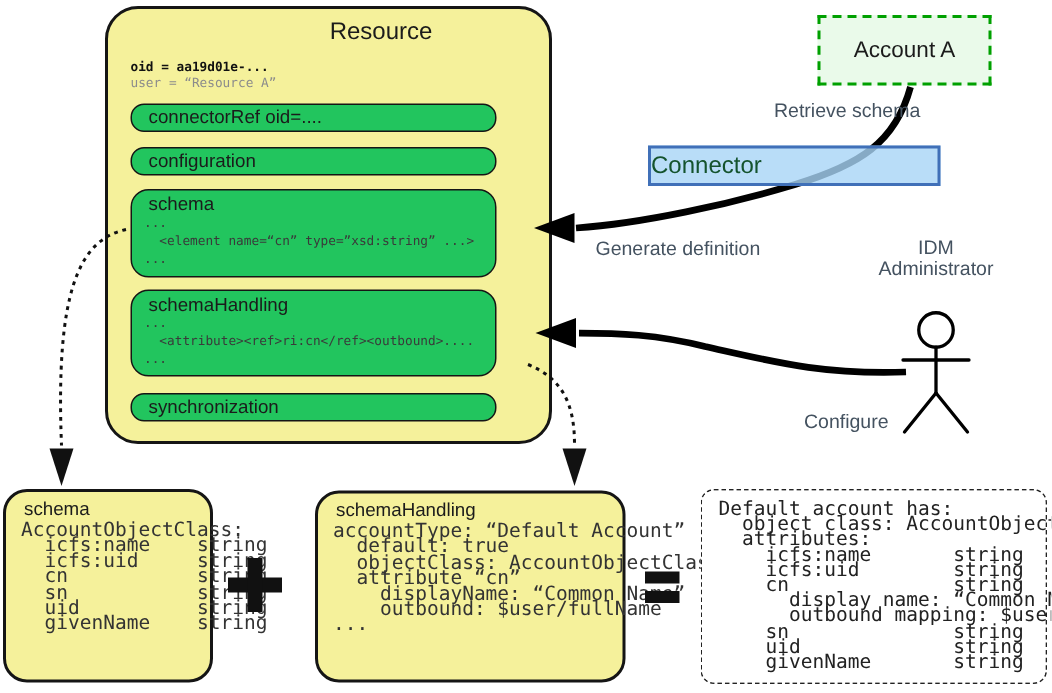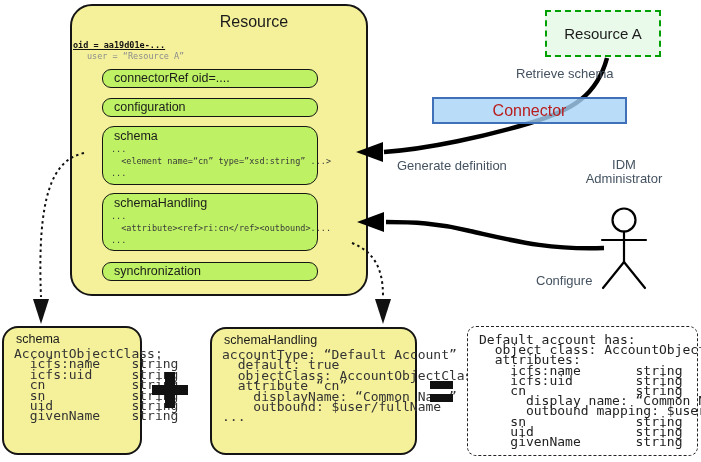--- a/index.html
+++ b/index.html
@@ -3,40 +3,40 @@
 <meta charset="utf-8">
 <style>
   * { margin:0; padding:0; box-sizing:border-box; }
   html,body { background:#ffffff; }
   body { font-family:"Liberation Sans", sans-serif; }
   .stage { position:relative; width:701px; height:462px; background:#fff; overflow:hidden; }
 
   
   .ybox { position:absolute; background:#f5f19b; border:2px solid #151515; }
   #resource-box { left:70px; top:4px; width:298px; height:292px; border-radius:22px; z-index:1; }
-  .inner-box { position:absolute; left:30px; width:216px; background:#bef264; border:1.6px solid #151515; border-radius:9px; z-index:2; }
+  .inner-box { position:absolute; left:15px; width:244px; background:#22c55e; border:1.6px solid #151515; border-radius:9px; z-index:2; }
   .inner-box.tall { border-radius:12px; }
 
   .res-title { position:absolute; top:7px; left:0; width:100%; text-align:center; font-size:16px; color:#1b1b1b;margin-left:35px; }
   .mono { font-family:"DejaVu Sans Mono", monospace; }
-  .oid-line  { position:absolute; left:1px; top:34px; font-size:8.5px; font-weight:bold; color:#111;text-decoration:underline; }
+  .oid-line  { position:absolute; left:15px; top:34px; font-size:8.5px; font-weight:bold; color:#111; }
   .name-line { position:absolute; left:15px; top:45px; font-size:8.5px; color:#8c8c8c; }
 
   .inner-label { font-size:12.5px; color:#1b1b1b; padding-left:11px; }
   .slim { height:19px; } .slim .inner-label { line-height:16px; }
   .inner-title { position:absolute; top:2px; left:11px; font-size:12.5px; color:#1b1b1b; }
   .inner-code { position:absolute; left:8px; top:16px; font-size:8.5px; line-height:12px; color:#3a3a3a; white-space:pre; }
 
   
   #resource-a-box { position:absolute; left:545px; top:10px; width:116px; height:47px;
     background:#eafaea; border:2px dashed #00a000; z-index:1;
     text-align:center; line-height:43px; font-size:15px; color:#1b1b1b; }
   #connector-box { position:absolute; left:432px; top:97px; width:195px; height:27px;
     background:rgba(168,212,246,0.8); border:2px solid #4070b8; z-index:4;
-    text-align:center; line-height:23px; font-size:16px; color:#b91c1c; }
+    line-height:23px; font-size:16px; color:#14532d; }
 
   .flow-label { position:absolute; font-size:13px; color:#445260; z-index:5; white-space:nowrap; }
   #retrieve-schema-label { left:493px; top:66px;margin-left:23px; }
   #generate-definition-label { left:397px; top:158px; }
   #configure-label { left:536px; top:254px;margin-top:19px; }
   #idm-admin-label { left:565px; top:158px; width:118px; text-align:center; line-height:14px; }
 
   
   #schema-bottom-box { left:2px; top:326px; width:140px; height:129px; border-radius:16px; }
   #schemahandling-bottom-box { left:210px; top:327px; width:207px; height:128px; border-radius:16px; }
@@ -86,21 +86,21 @@
       <pre class="inner-code mono">...
   &lt;attribute&gt;&lt;ref&gt;ri:cn&lt;/ref&gt;&lt;outbound&gt;....
 ...</pre>
     </div>
 
     <div class="inner-box slim" style="top:256px;">
       <div class="inner-label">synchronization</div>
     </div>
   </div>
 
-  <div id="resource-a-box">Resource A</div>
+  <div id="resource-a-box">Account A</div>
   <div id="connector-box">Connector</div>
 
   <div id="retrieve-schema-label" class="flow-label">Retrieve schema</div>
   <div id="generate-definition-label" class="flow-label">Generate definition</div>
   <div id="configure-label" class="flow-label">Configure</div>
   <div id="idm-admin-label" class="flow-label">
     <div>IDM</div>
     <div>Administrator</div>
   </div>
 

